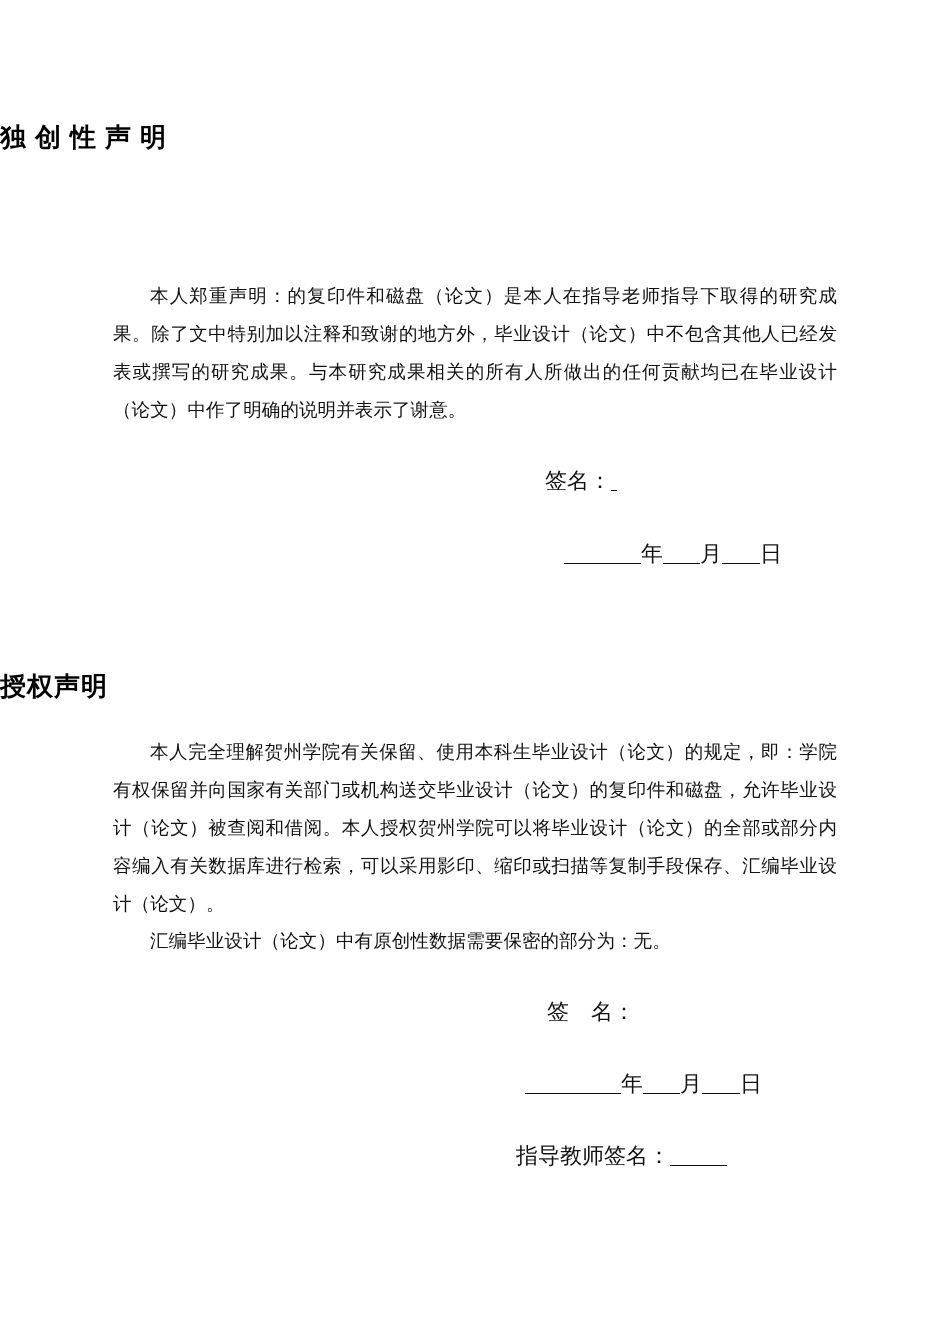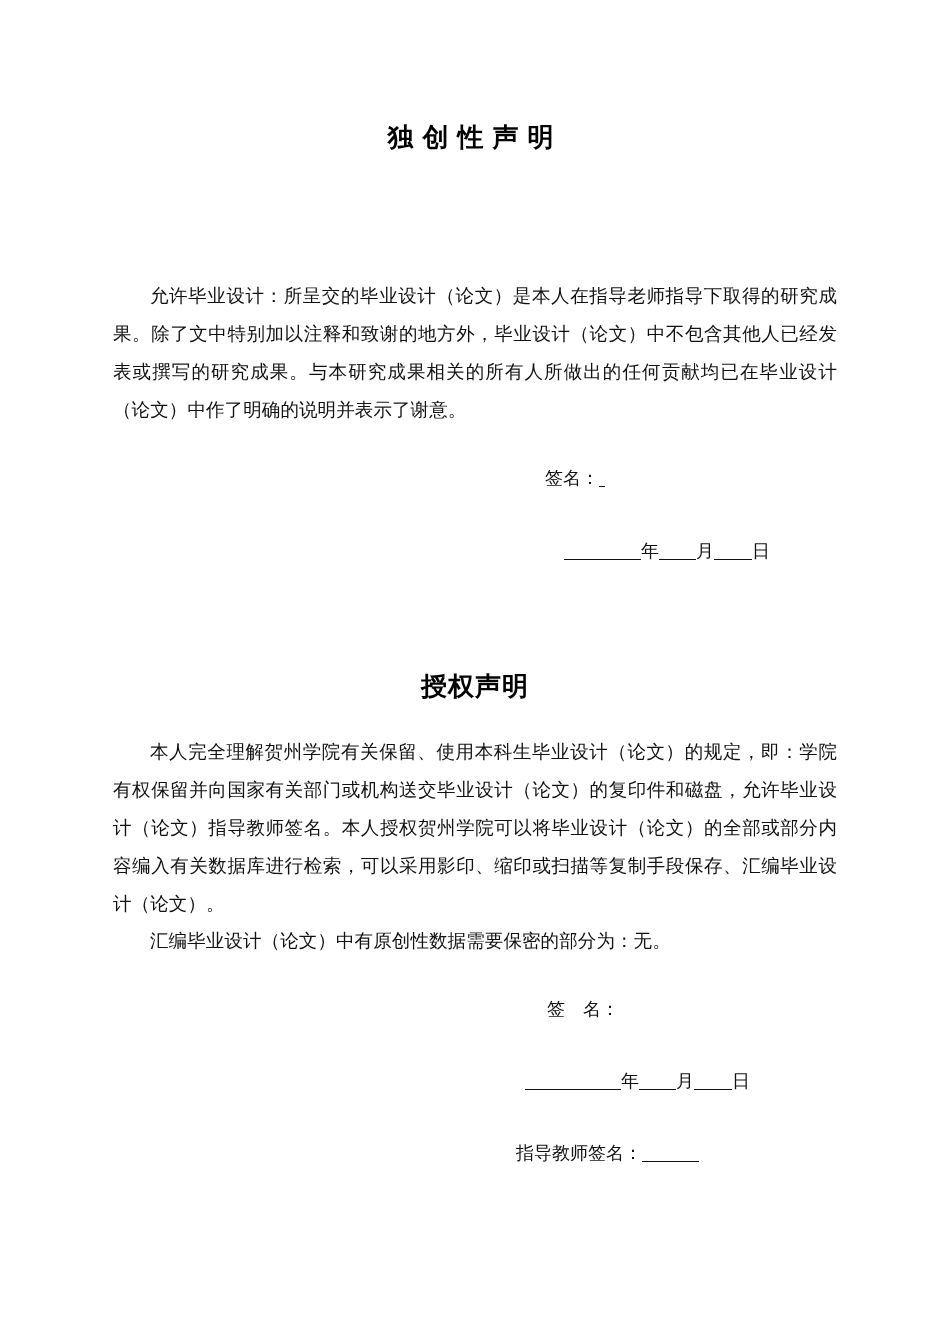--- a/index.html
+++ b/index.html
@@ -5,54 +5,54 @@
     html, body { margin: 0; padding: 0; background: #ffffff; }
     body {
       width: 950px; height: 1344px; position: relative; overflow: hidden;
       font-family: "DejaVu Serif", "Liberation Serif", serif;
       color: #111111;
     }
     .abs { position: absolute; }
     .title {
       font-family: "DejaVu Sans", "Liberation Sans", sans-serif;
       font-weight: bold; font-size: 26px; color: #000;
-      left: 0; width: 950px; text-align: center;
+      left: 0; width: 950px; text-align: left;
     }
     .title1 { top: 120px; letter-spacing: 9px; }
     .title2 { top: 669px; letter-spacing: 1px; }
     .para {
       left: 113px; width: 724px;
       font-size: 18.5px; line-height: 38px;
       text-align: justify; text-indent: 37px;
       letter-spacing: 0.1px;
     }
     .p1 { top: 277px; }
     .p2 { top: 733px; }
     .p3 { top: 922px; }
-    .line { font-size: 18px; white-space: nowrap; }
+    .line { font-size: 22px; white-space: nowrap; }
     .ul { display: inline-block; border-bottom: 1.3px solid #111; height: 18px; vertical-align: -3px; }
   </style>
 </head>
 <body>
 
 <div class="abs title title1">独创性声明</div>
 
-<div class="abs para p1">允许毕业设计：所呈交的毕业设计（论文）是本人在指导老师指导下取得的研究成果。除了文中特别加以注释和致谢的地方外，毕业设计（论文）中不包含其他人已经发表或撰写的研究成果。与本研究成果相关的所有人所做出的任何贡献均已在毕业设计（论文）中作了明确的说明并表示了谢意。</div>
+<div class="abs para p1">本人郑重声明：的复印件和磁盘（论文）是本人在指导老师指导下取得的研究成果。除了文中特别加以注释和致谢的地方外，毕业设计（论文）中不包含其他人已经发表或撰写的研究成果。与本研究成果相关的所有人所做出的任何贡献均已在毕业设计（论文）中作了明确的说明并表示了谢意。</div>
 
 <div class="abs line" style="left:545px; top:466px;">
   <span>签名：</span><span class="ul" style="width:6px;"></span>
 </div>
 
 <div class="abs line" style="left:564px; top:539px;">
   <span class="ul" style="width:77px;"></span><span>年</span><span class="ul" style="width:37px;"></span><span>月</span><span class="ul" style="width:38px;"></span><span>日</span>
 </div>
 
 <div class="abs title title2">授权声明</div>
 
-<div class="abs para p2">本人完全理解贺州学院有关保留、使用本科生毕业设计（论文）的规定，即：学院有权保留并向国家有关部门或机构送交毕业设计（论文）的复印件和磁盘，允许毕业设计（论文）指导教师签名。本人授权贺州学院可以将毕业设计（论文）的全部或部分内容编入有关数据库进行检索，可以采用影印、缩印或扫描等复制手段保存、汇编毕业设计（论文）。</div>
+<div class="abs para p2">本人完全理解贺州学院有关保留、使用本科生毕业设计（论文）的规定，即：学院有权保留并向国家有关部门或机构送交毕业设计（论文）的复印件和磁盘，允许毕业设计（论文）被查阅和借阅。本人授权贺州学院可以将毕业设计（论文）的全部或部分内容编入有关数据库进行检索，可以采用影印、缩印或扫描等复制手段保存、汇编毕业设计（论文）。</div>
 
 <div class="abs para p3">汇编毕业设计（论文）中有原创性数据需要保密的部分为：无。</div>
 
 <div class="abs line" style="left:547px; top:997px;">
   <span>签　名：</span>
 </div>
 
 <div class="abs line" style="left:525px; top:1069px;">
   <span class="ul" style="width:96px;"></span><span>年</span><span class="ul" style="width:37px;"></span><span>月</span><span class="ul" style="width:38px;"></span><span>日</span>
 </div>

